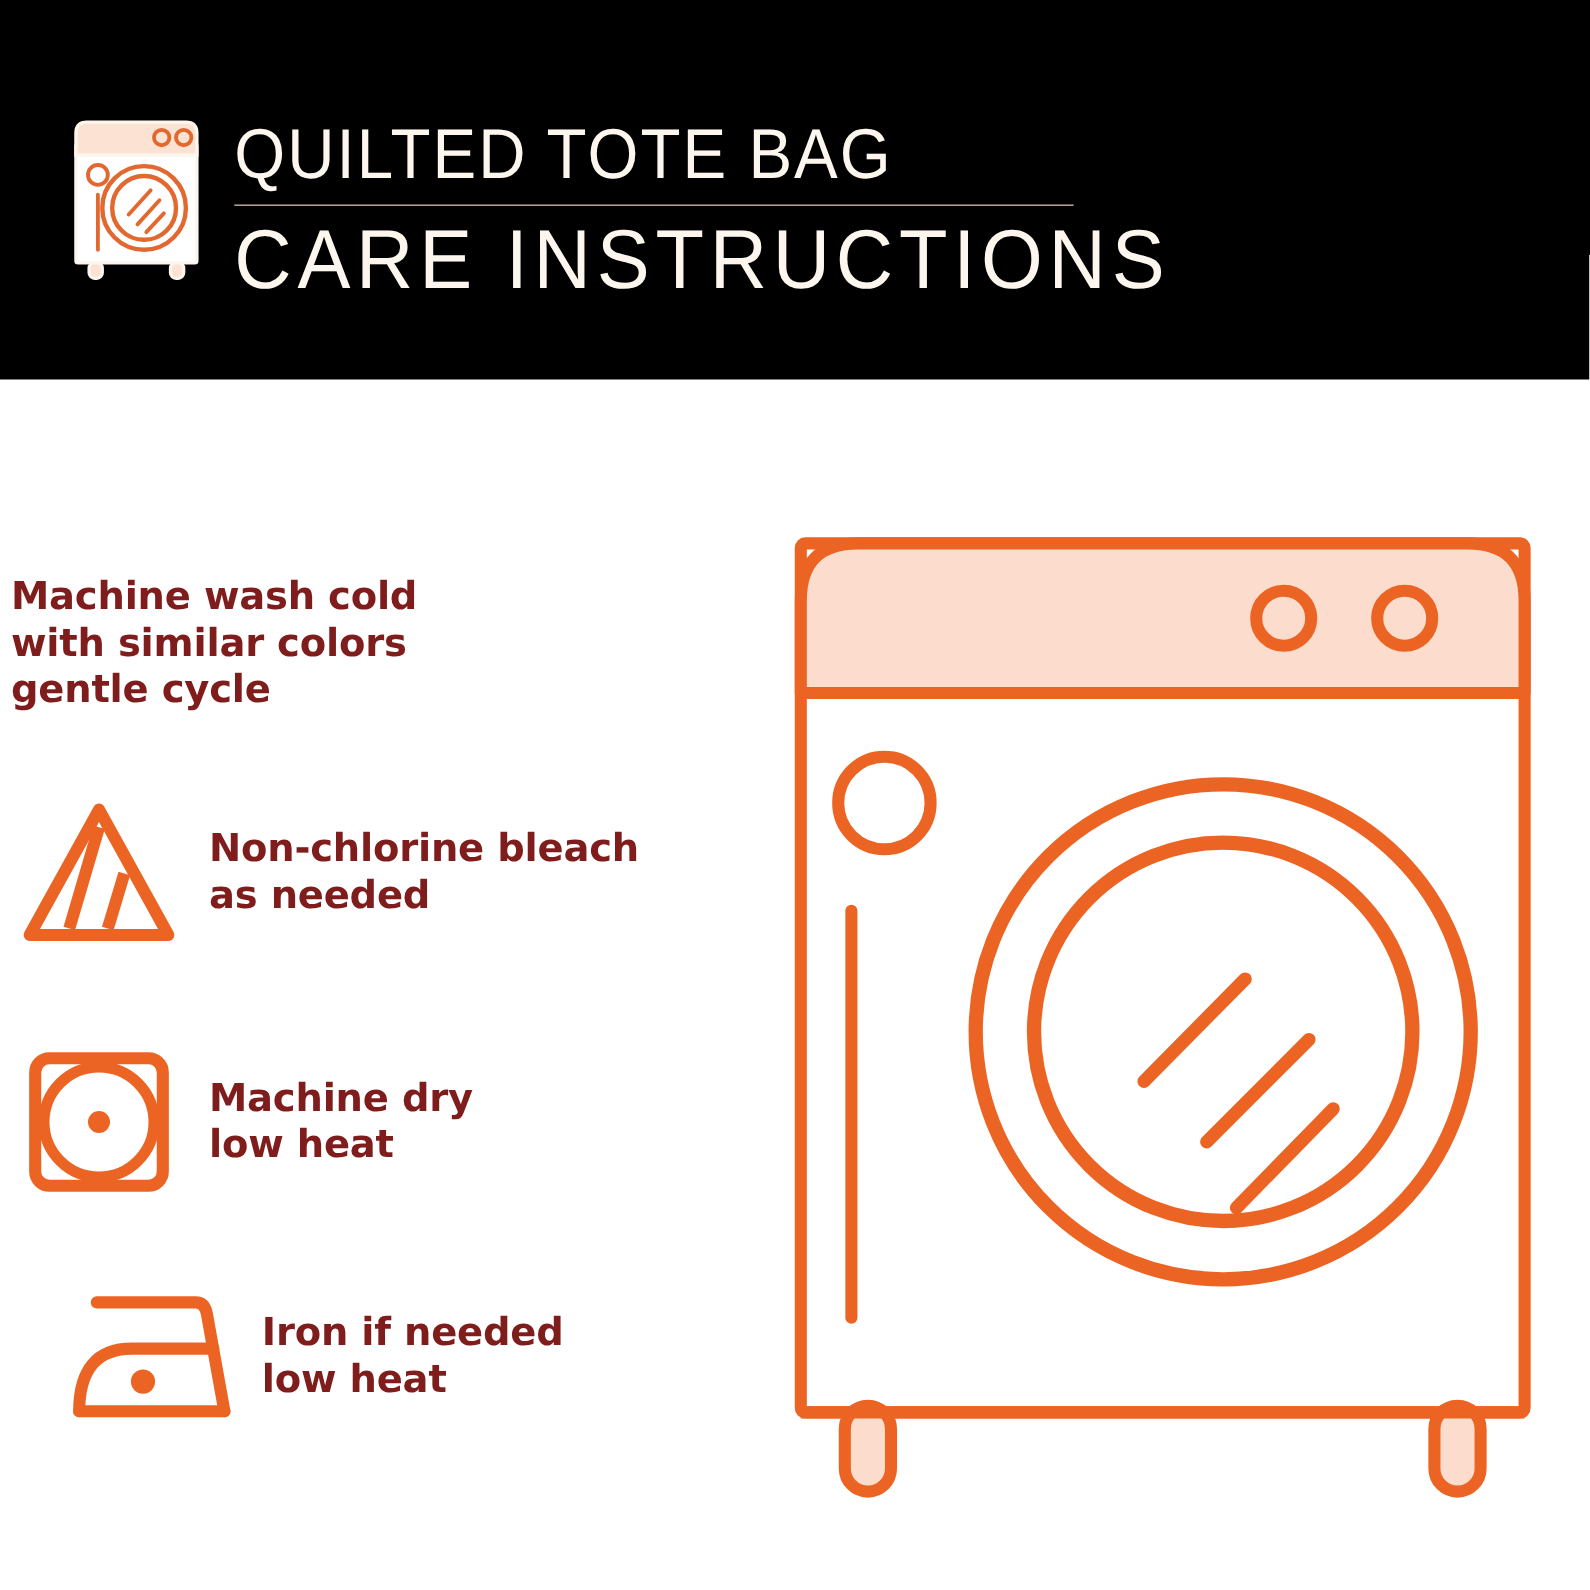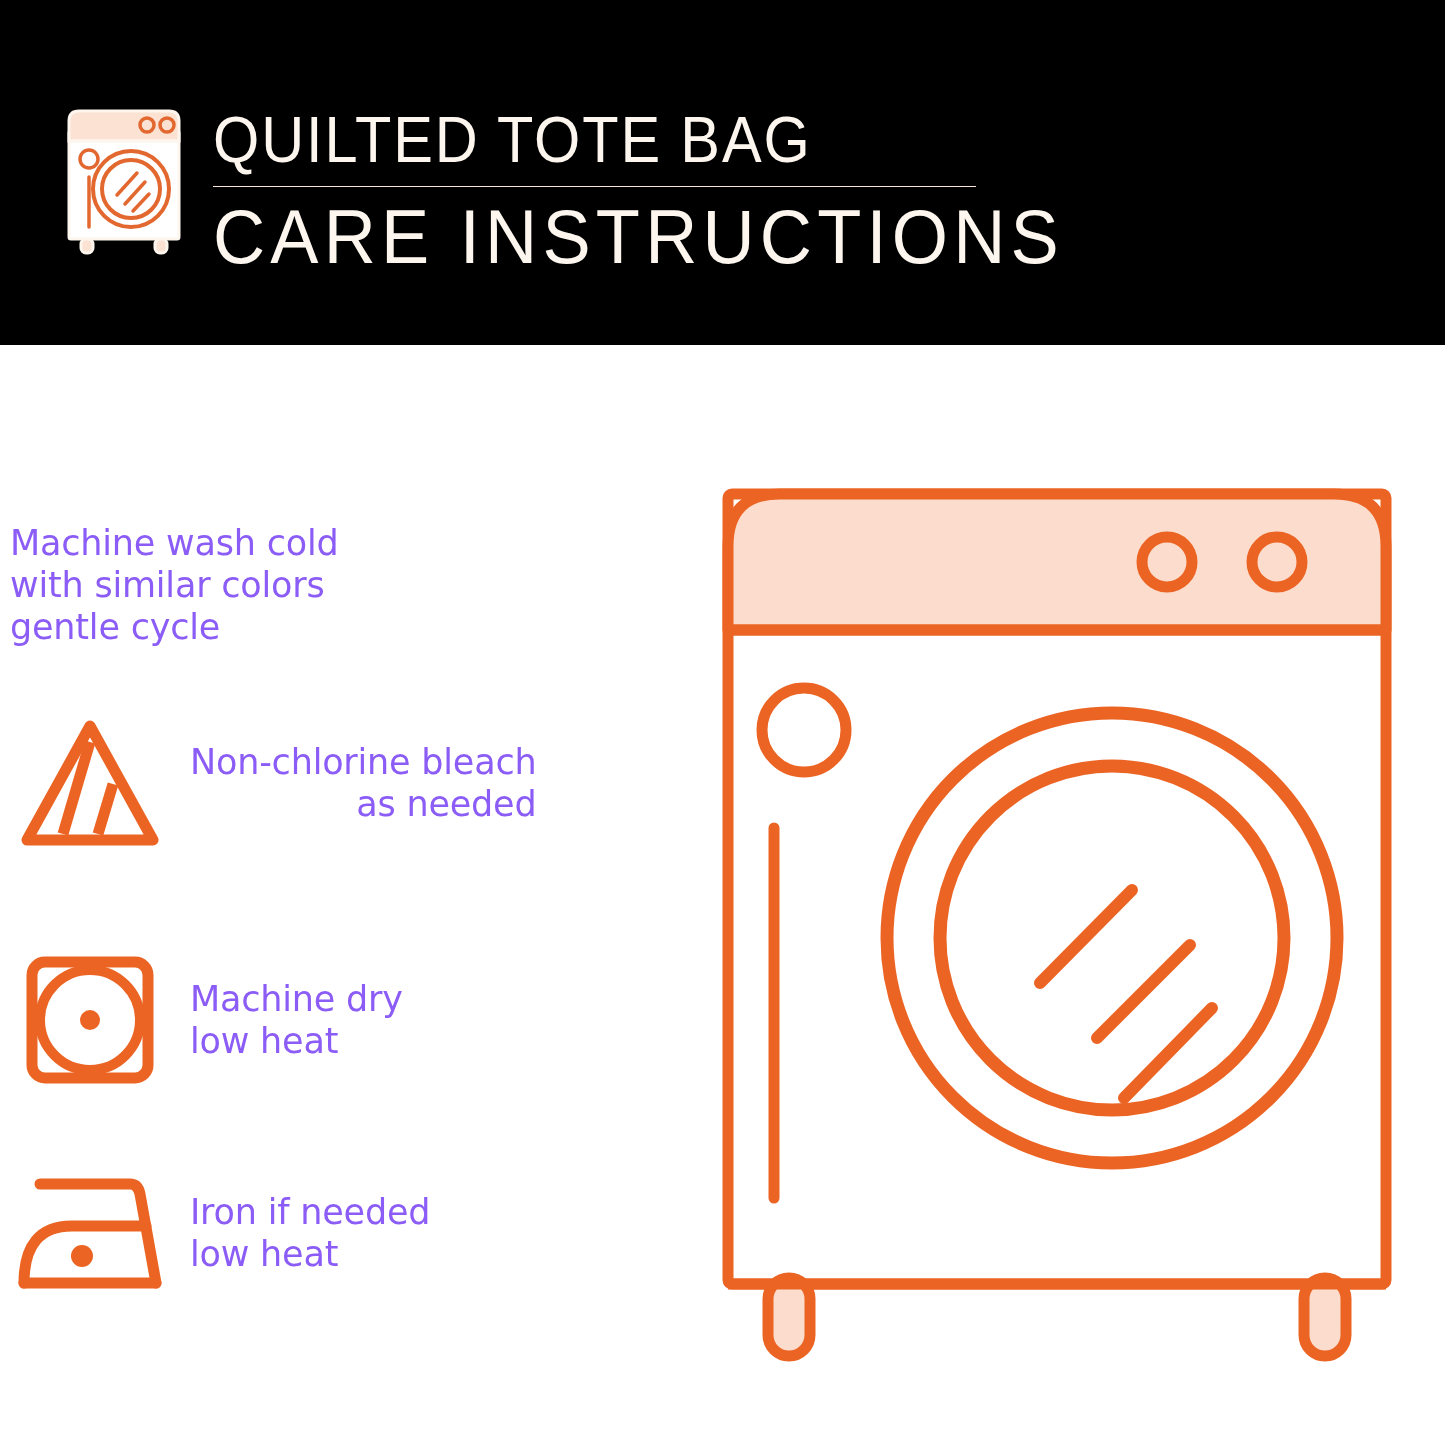--- a/index.html
+++ b/index.html
@@ -81,37 +81,37 @@
     height: 1100px;
   }
   .care-row {
     position: absolute;
     left: 0;
     width: 700px;
     display: flex;
     align-items: center;
   }
   .care-row.r0 { top: 150px; height: 180px; }
-  .care-row.r1 { top: 348px; height: 180px; text-align: right; }
+  .care-row.r1 { top: 358px; height: 180px; }
   .care-row.r2 { top: 585px; height: 180px; }
-  .care-row.r3 { top: 800px; height: 175px; }
+  .care-row.r3 { top: 800px; height: 175px; margin-left: 48px; }
 
   .care-symbol {
     width: 180px;
     flex: 0 0 180px;
     display: flex;
     align-items: center;
     justify-content: center;
   }
   .care-text {
     font-family: "DejaVu Sans", sans-serif;
     font-size: 35px;
     line-height: 42px;
-    font-weight: 400;
-    color: #8b5cf6;
+    font-weight: 700;
+    color: #7f1d1d;
     letter-spacing: -0.2px;
     white-space: pre-line;
     padding-left: 10px;
   }
 
   
   .machine {
     position: absolute;
     left: 712px;
     top: 478px;

